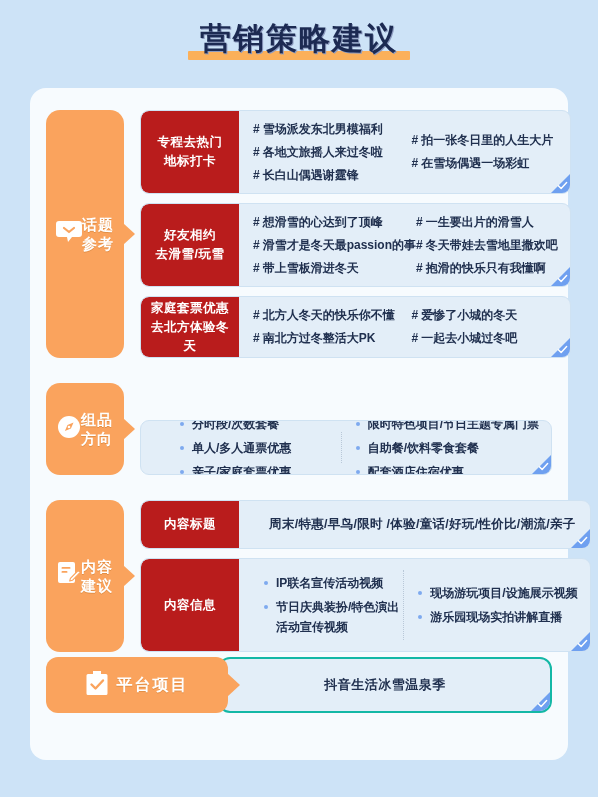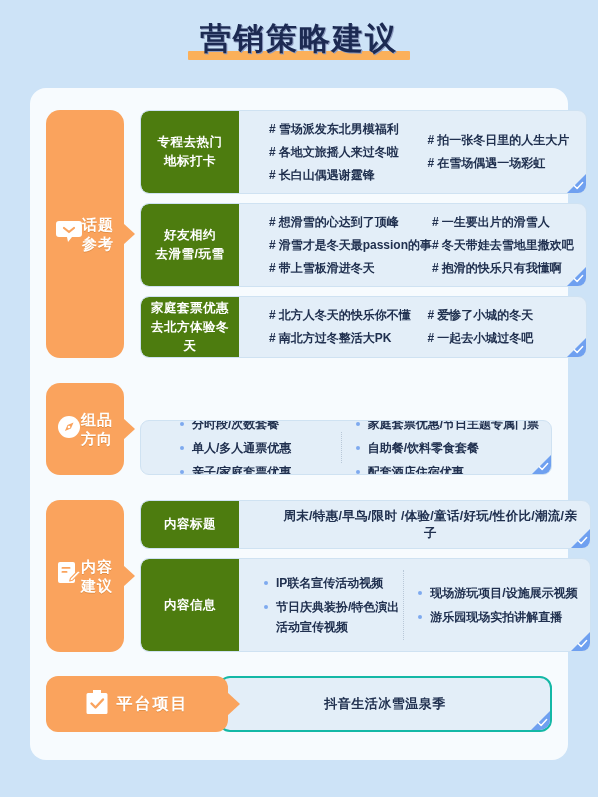--- a/index.html
+++ b/index.html
@@ -126,38 +126,38 @@
     overflow: hidden;
     border: 1px solid #cfe2f2;
     box-sizing: border-box;
   }
   .row.plain {
     padding: 0;
     margin-top: 37px;
   }
   .blabel {
     flex: 0 0 98px;
-    background: #4d7c0f;
+    background: #b91c1c;
     color: #fff;
     font-size: 12.5px;
     font-weight: bold;
     line-height: 19px;
     display: flex;
     align-items: center;
     justify-content: center;
     text-align: center;
     border-radius: 8px 0 0 8px;
     padding: 0 4px;
     box-sizing: border-box;
     letter-spacing: .5px;
   }
   .rowbody {
     flex: 1;
     display: flex;
-    padding: 9px 12px 9px 30px;
+    padding: 9px 12px 9px 14px;
     box-sizing: border-box;
     position: relative;
   }
   .rowbody.centered {
     align-items: center;
     justify-content: center;
   }
   .col {
     flex: 1;
     display: flex;
@@ -234,21 +234,21 @@
     bottom: 2px;
     width: 11px;
     height: 11px;
     pointer-events: none;
   }
 
   
   .platbar {
     position: absolute;
     left: 46px;
-    top: 676px;
+    top: 657px;
     width: 506px;
     height: 56px;
     display: flex;
     align-items: stretch;
   }
   .plat-left {
     position: relative;
     flex: 0 0 182px;
     background: #faa35d;
     border-radius: 12px;
@@ -402,21 +402,21 @@
     <div class="rows">
       <div class="row plain" style="flex:1;">
         <div class="rowbody" style="padding-left:38px;">
           <div class="col">
             <div class="bullet-item">分时段/次数套餐</div>
             <div class="bullet-item">单人/多人通票优惠</div>
             <div class="bullet-item">亲子/家庭套票优惠</div>
           </div>
           <div class="vdiv"></div>
           <div class="col">
-            <div class="bullet-item">家庭套票优惠/节日主题专属门票</div>
+            <div class="bullet-item">限时特色项目/节日主题专属门票</div>
             <div class="bullet-item">自助餐/饮料零食套餐</div>
             <div class="bullet-item">配套酒店住宿优惠</div>
           </div>
           <span class="corner"></span>
           <svg class="corner-check" viewBox="0 0 12 12">
             <path d="M1.5 6.2l3 3 6-6.5" stroke="#ffffff" stroke-width="1.6" fill="none" stroke-linecap="round" stroke-linejoin="round"></path>
           </svg>
         </div>
       </div>
     </div>

